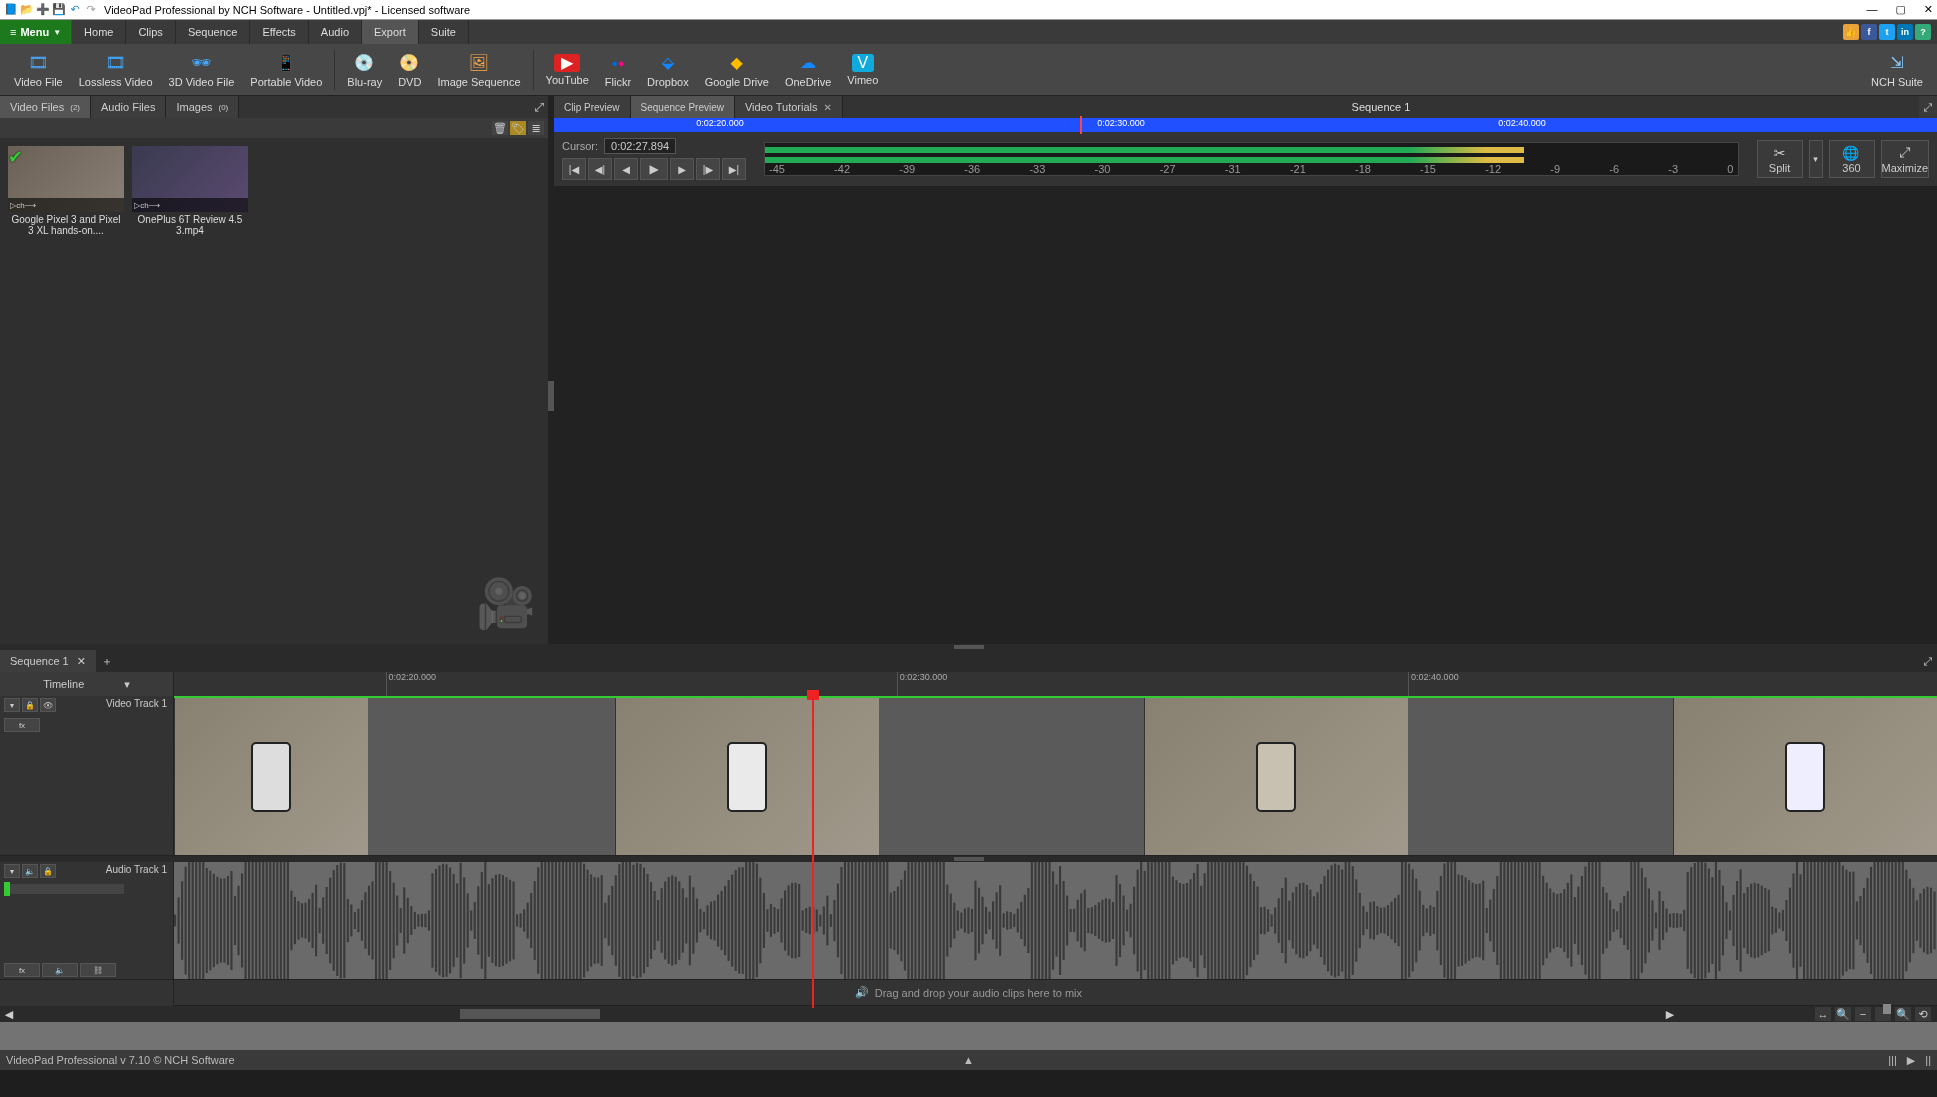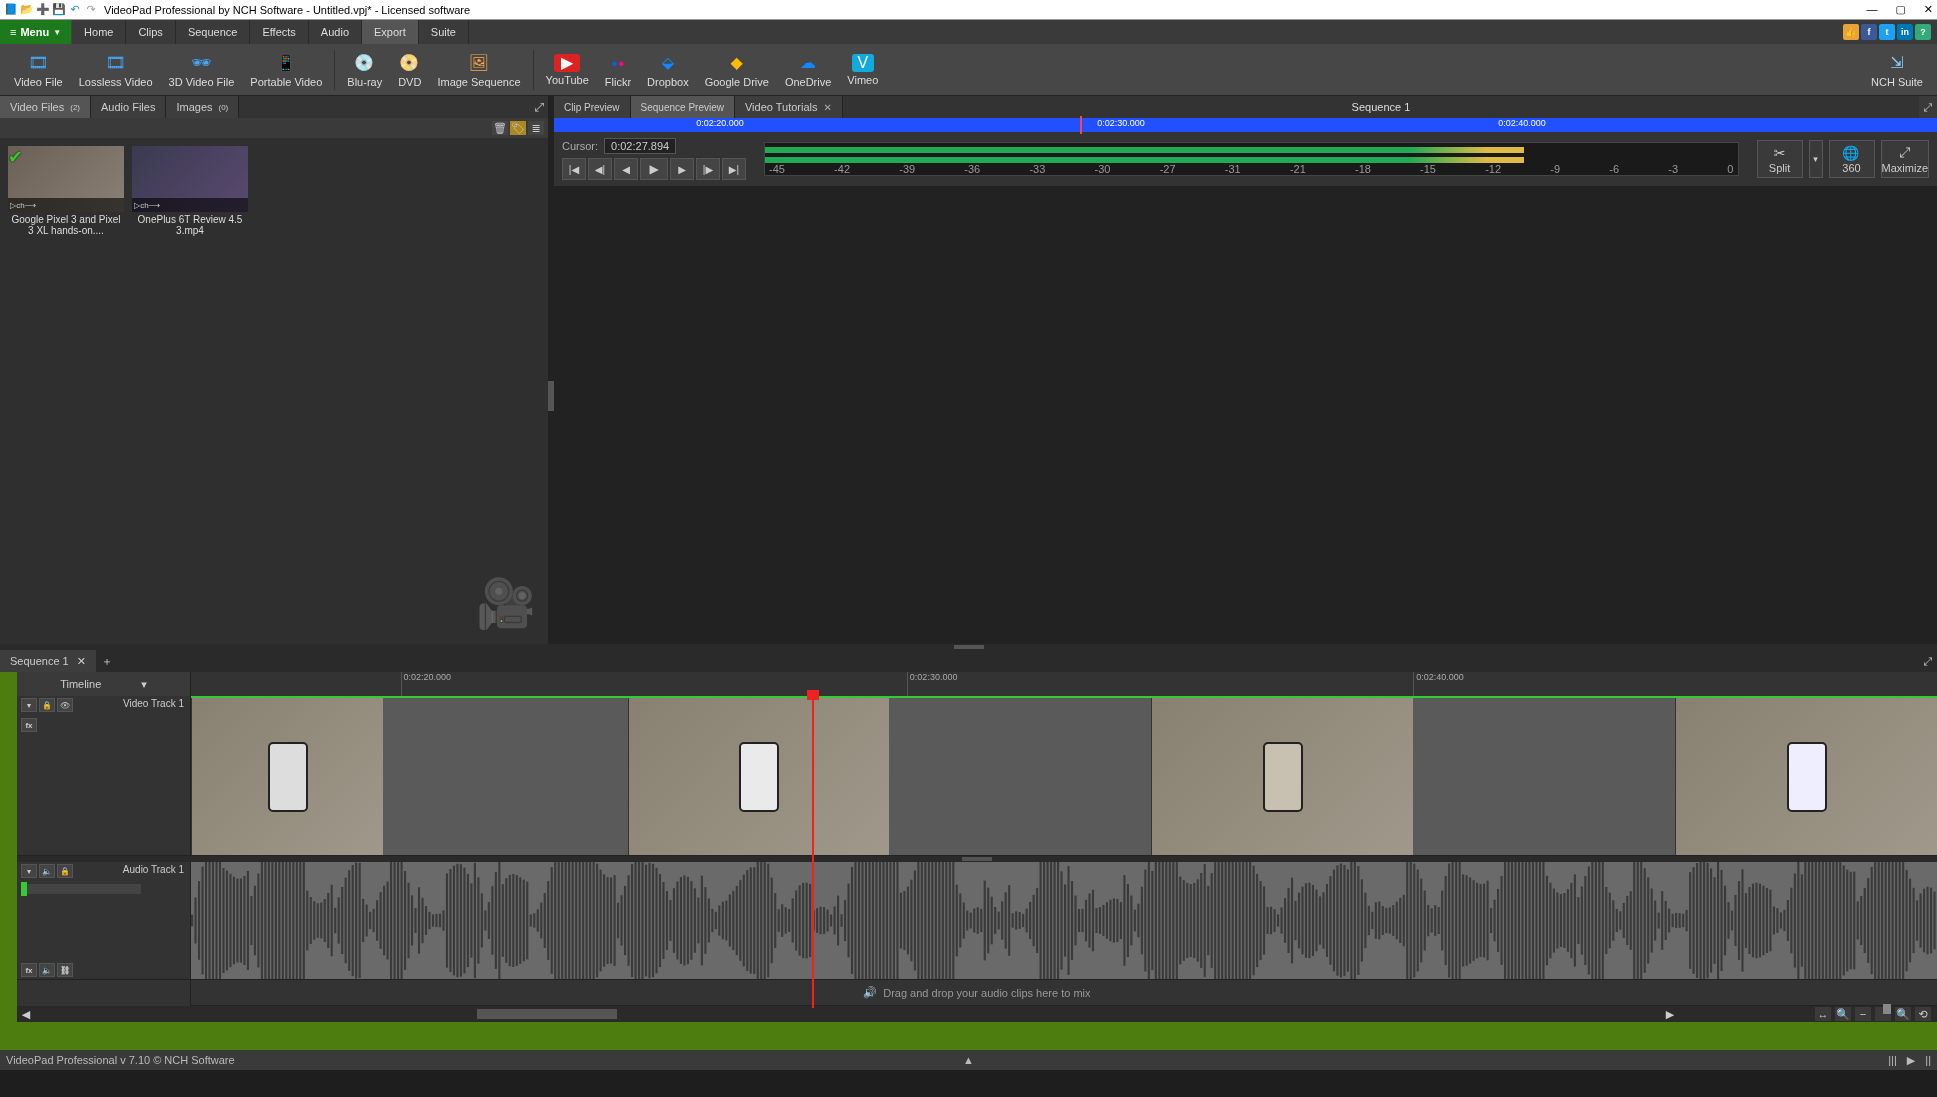--- a/index.html
+++ b/index.html
@@ -58,21 +58,21 @@
 .vu .lvl{position:absolute;top:4px;left:0;height:6px;width:78%;background:linear-gradient(90deg,#2a5,#2a5 85%,#db4 95%);}
 .vu .lvl2{top:14px;}
 .vu .nums{position:absolute;bottom:0;width:100%;display:flex;justify-content:space-between;padding:0 4px;font-size:8px;color:#999;}
 .transport .rbtns{display:flex;gap:6px;}
 .rbtn{min-width:46px;height:38px;background:#3a3a3a;border:1px solid #555;display:flex;flex-direction:column;align-items:center;justify-content:center;gap:1px;font-size:9px;}
 .rbtn .ico{font-size:14px;}
 .seq-tabs{height:22px;background:#2a2a2a;display:flex;align-items:stretch;}
 .seq-tabs .tab{padding:0 10px;display:flex;align-items:center;gap:4px;background:#3d3d3d;}
 .seq-tabs .add{width:22px;display:flex;align-items:center;justify-content:center;}
 .seq-tabs .corner{margin-left:auto;width:18px;display:flex;align-items:center;justify-content:center;}
-.timeline{height:378px;background:#4d7c0f;display:flex;flex-direction:column;position:relative;padding-left:17px;}
+.timeline{height:378px;background:#737373;display:flex;flex-direction:column;position:relative;}
 .tl-head{height:24px;background:#333;display:flex;align-items:center;}
 .tl-mode{width:174px;background:#3a3a3a;height:100%;display:flex;align-items:center;justify-content:center;gap:40px;border-right:1px solid #222;}
 .tl-ruler{flex:1;position:relative;height:100%;}
 .tl-ruler .tick{position:absolute;top:0;height:100%;border-left:1px solid #555;font-size:9px;color:#aaa;padding-left:2px;}
 .overlay-row{height:26px;background:#333;display:flex;align-items:center;color:#999;position:relative;border-bottom:1px solid #222;}
 .overlay-row .lbl{position:absolute;left:50%;transform:translateX(-50%);display:flex;align-items:center;gap:6px;}
 .track{display:flex;height:160px;border-bottom:1px solid #222;}
 .track.audio{height:118px;}
 .track-head{width:174px;background:#333;position:relative;border-right:1px solid #222;}
 .track-head .name{position:absolute;top:2px;right:6px;font-size:10px;}
@@ -90,21 +90,21 @@
 .hscroll .zoom-ctrl{position:absolute;right:6px;display:flex;align-items:center;gap:4px;}
 .hscroll .zoom-ctrl div{width:16px;height:14px;background:#3a3a3a;display:flex;align-items:center;justify-content:center;}
 .hscroll .zslider{width:120px;height:4px;background:#444;position:relative;}
 .hscroll .zslider .h{position:absolute;top:-3px;left:50%;width:8px;height:10px;background:#888;}
 .status{height:20px;background:#3a3a3a;display:flex;align-items:center;padding:0 6px;color:#bbb;}
 .status .right{margin-left:auto;display:flex;gap:10px;font-size:10px;}
 .status .up{position:absolute;left:50%;transform:translateX(-50%);}
 .resizer{height:6px;background:#2a2a2a;position:relative;}
 .resizer .h{position:absolute;left:50%;top:1px;width:30px;height:4px;background:#555;transform:translateX(-50%);}
 .fx-row{position:absolute;bottom:2px;left:4px;display:flex;gap:2px;}
-.fx-row div{width:16px;height:14px;background:#444;border:1px solid #555;font-size:8px;display:flex;align-items:center;justify-content:center;font-weight:bold;}
+.fx-row div{width:36px;height:14px;background:#444;border:1px solid #555;font-size:8px;display:flex;align-items:center;justify-content:center;}
 .green-dot{width:6px;height:14px;background:#3c3;position:absolute;}
 .bin-tabs-wrap{display:flex;height:22px;}
 .bin-tabs-wrap .fill{flex:1;background:#333;display:flex;align-items:center;justify-content:flex-end;padding:0 4px;}
 .sup{font-size:8px;vertical-align:super;margin-left:2px;}
 .clip-close{position:absolute;top:2px;right:2px;width:18px;height:16px;background:#333;color:#ccc;display:flex;align-items:center;justify-content:center;font-size:11px;}
 </style>
 </head>
 <body>
 
 <div class="titlebar">

